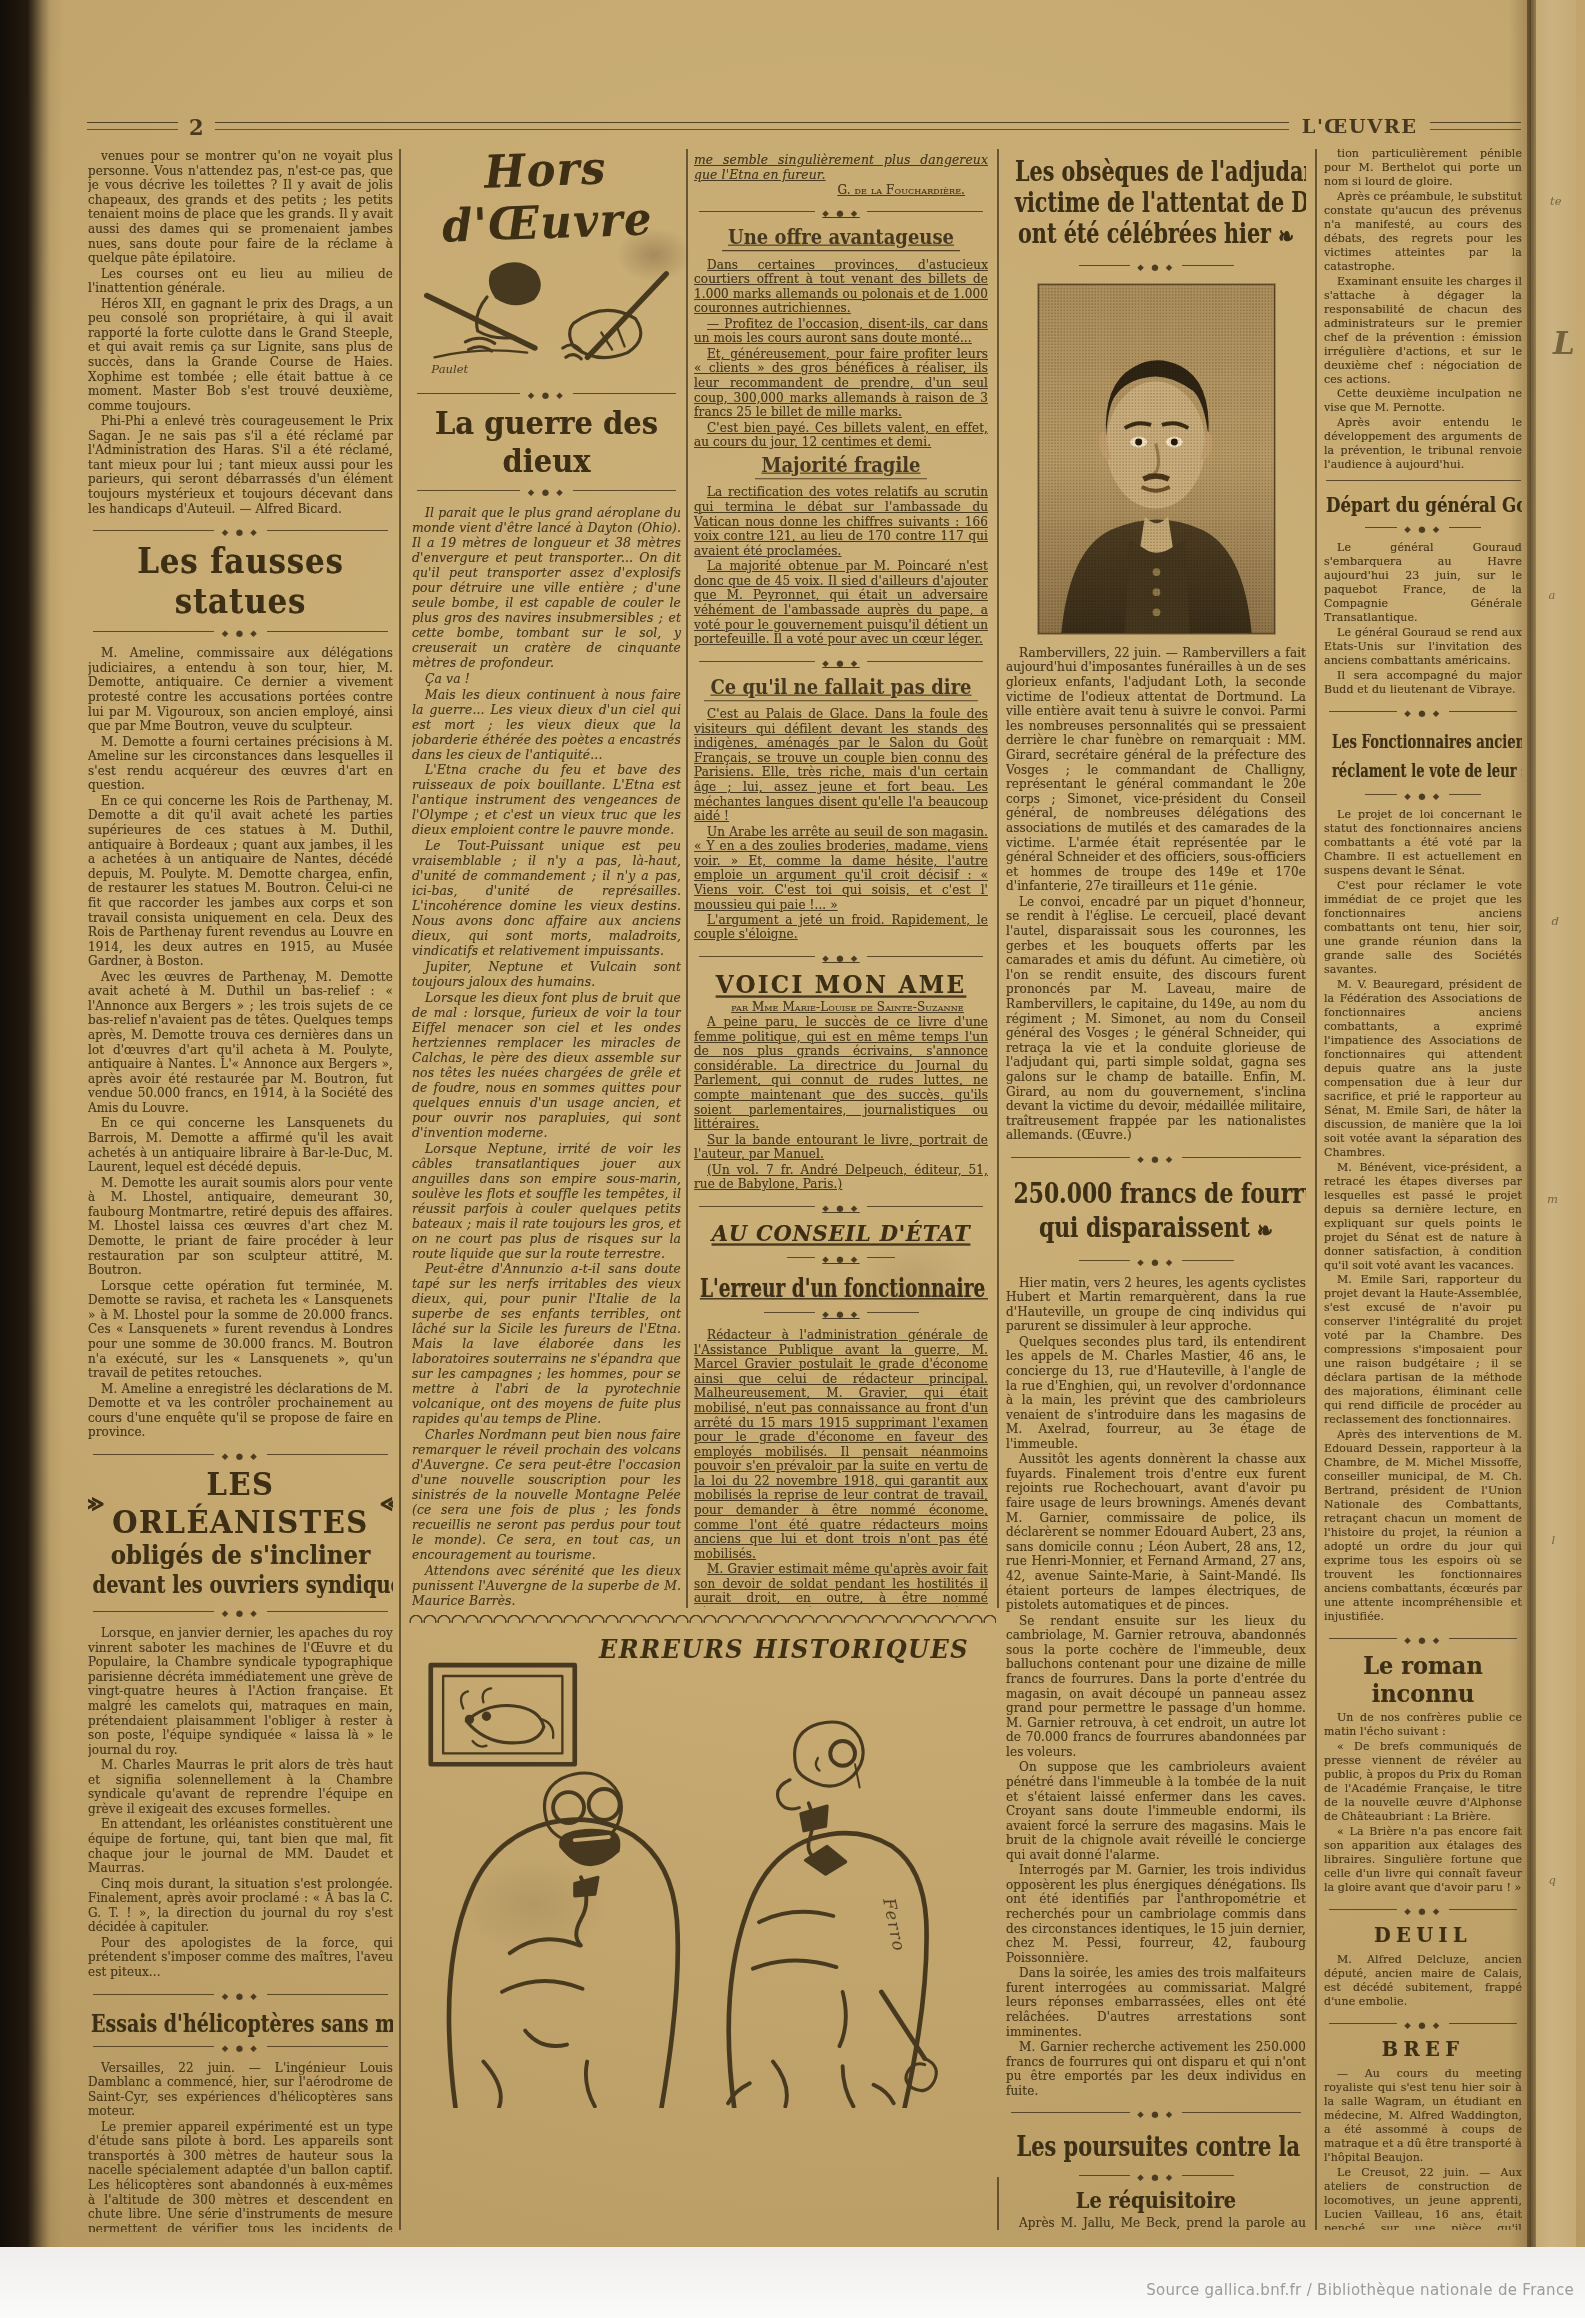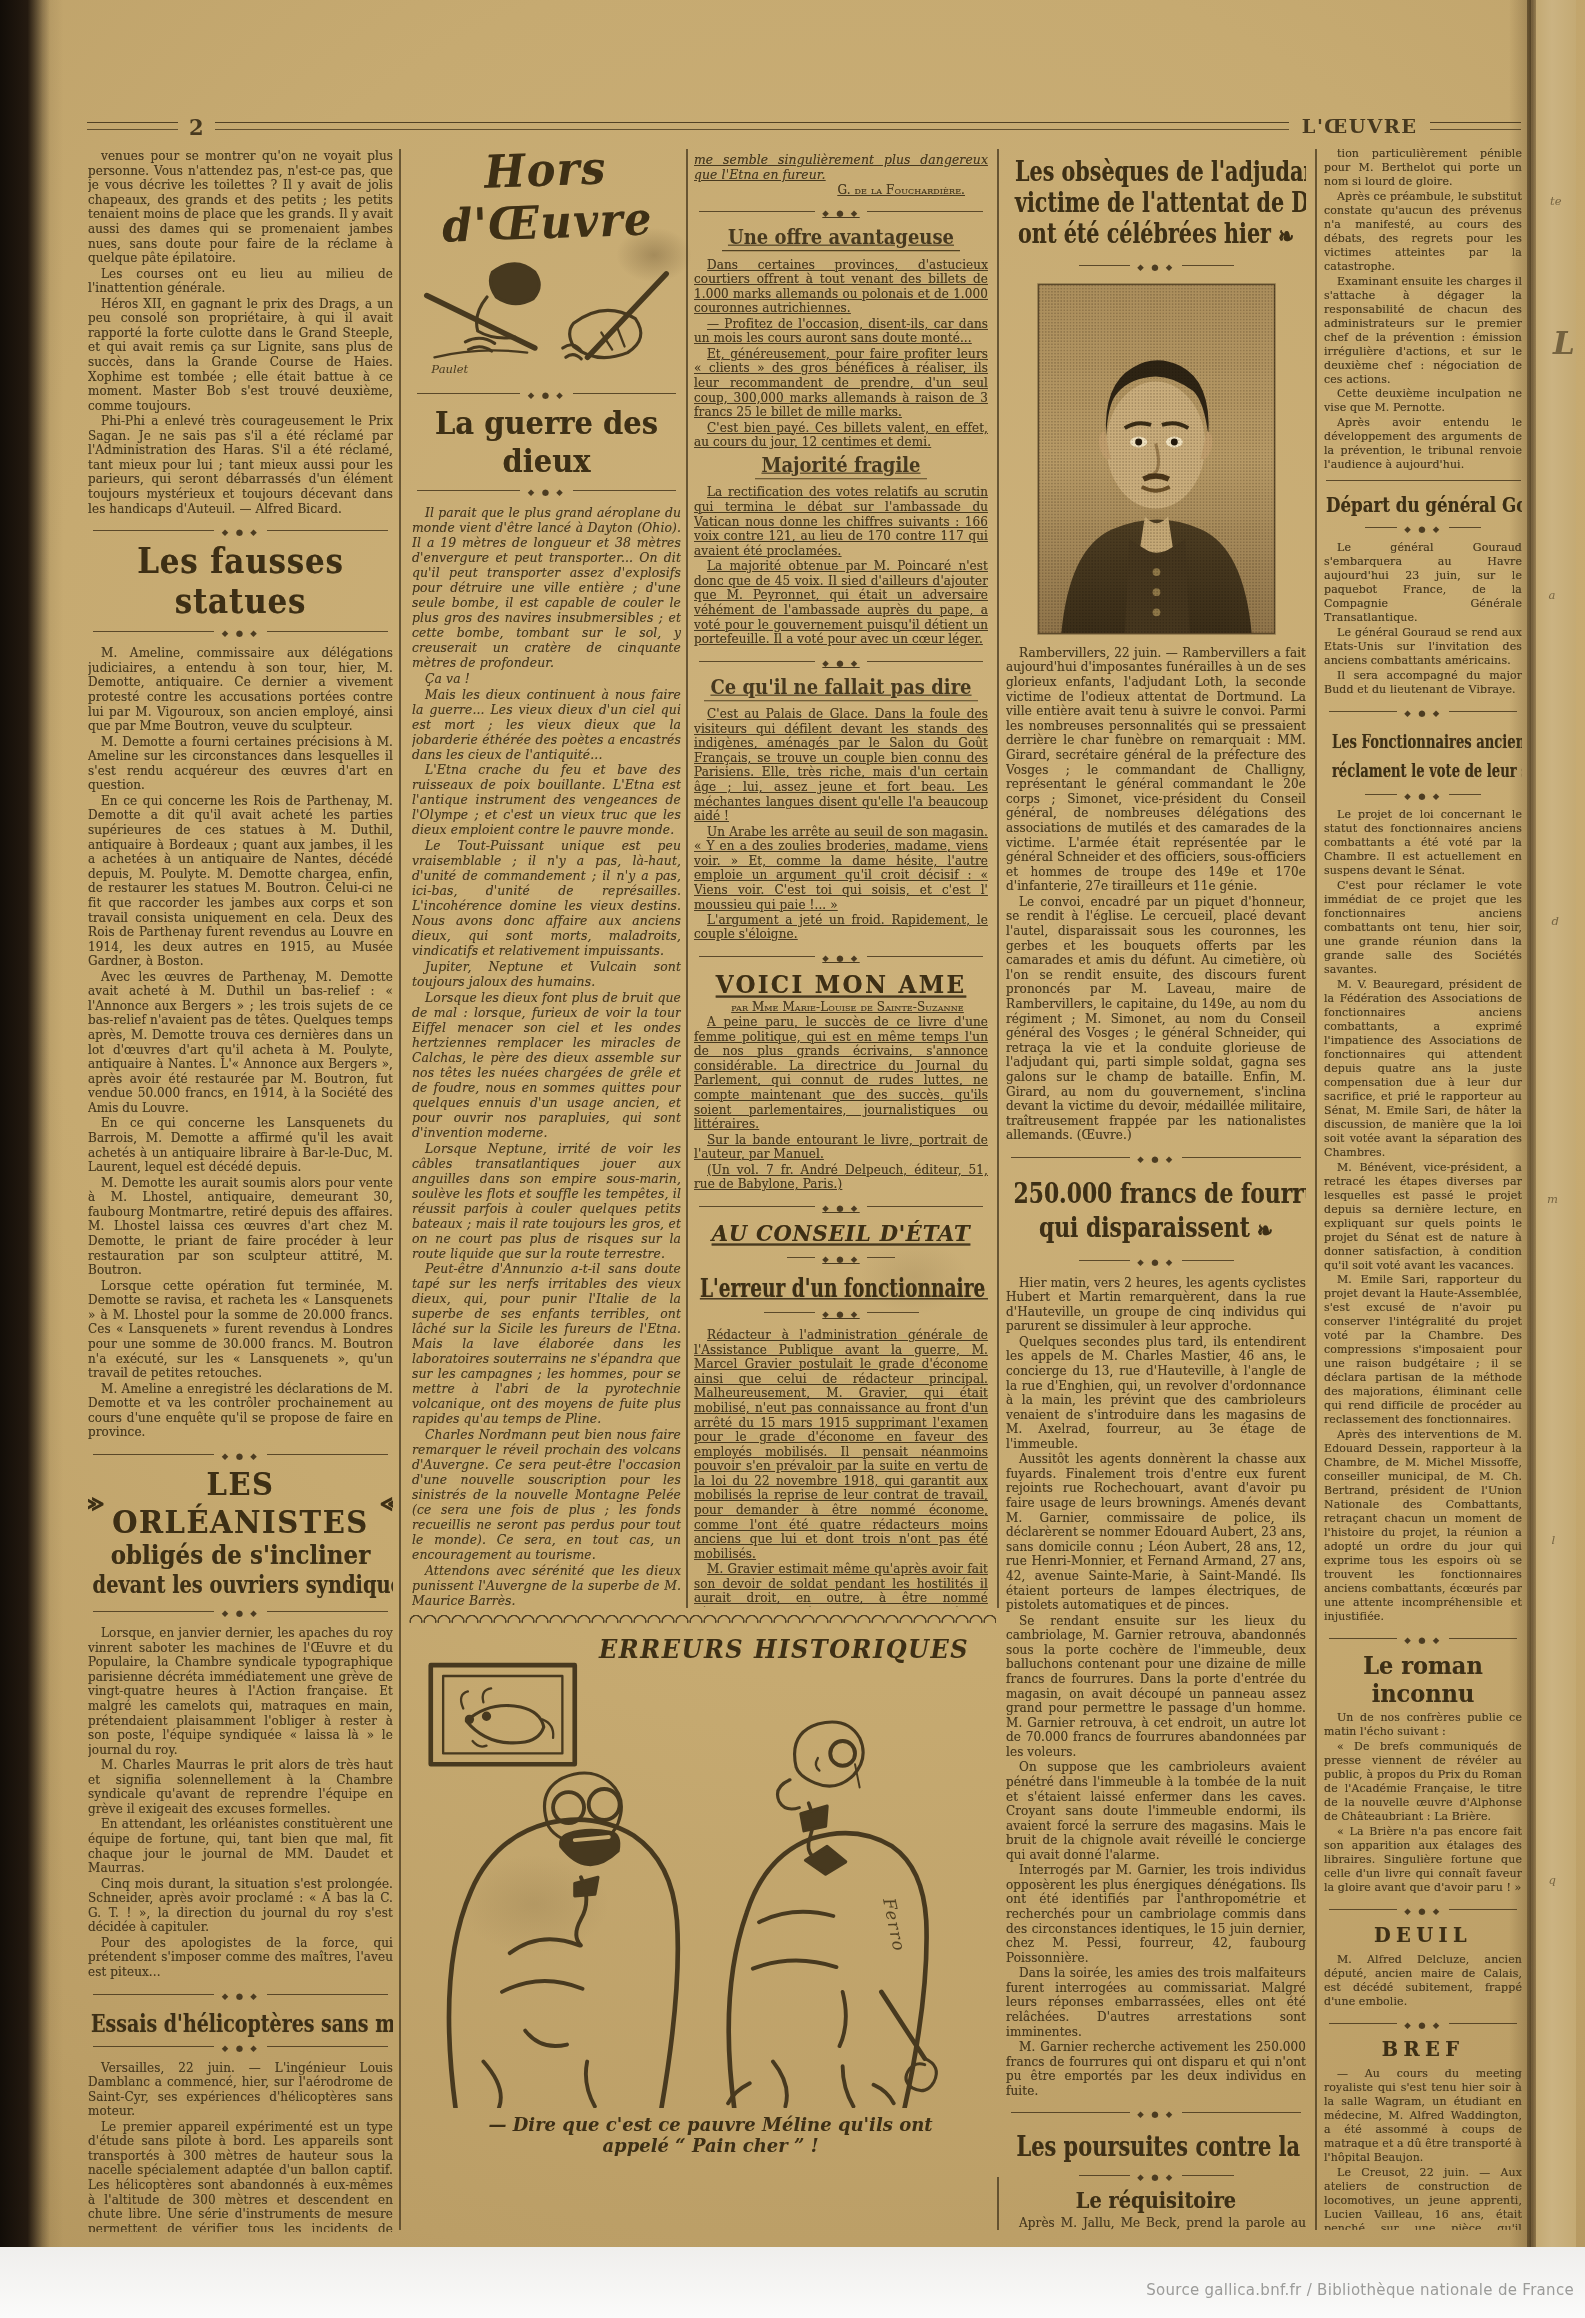--- a/index.html
+++ b/index.html
@@ -151,21 +151,21 @@
       </div>
       <div class="head orlean2">obligés de s'incliner</div>
       <div class="head orlean3">devant les ouvriers syndiqués</div>
       <div class="orn">
           <span class="d"></span>
         </div>
       <div>
           <p>Lorsque, en janvier dernier, les apaches du roy vinrent saboter les machines de l'Œuvre et du Populaire, la Chambre syndicale typographique parisienne décréta immédiatement une grève de vingt-quatre heures à l'Action française. Et malgré les camelots qui, matraques en main, prétendaient plaisamment l'obliger à rester à son poste, l'équipe syndiquée « laissa là » le journal du roy.</p>
           <p>M. Charles Maurras le prit alors de très haut et signifia solennellement à la Chambre syndicale qu'avant de reprendre l'équipe en grève il exigeait des excuses formelles.</p>
           <p>En attendant, les orléanistes constituèrent une équipe de fortune, qui, tant bien que mal, fit chaque jour le journal de MM. Daudet et Maurras.</p>
-          <p>Cinq mois durant, la situation s'est prolongée. Schneider, après avoir proclamé : « A bas la C. G. T. ! », la direction du journal du roy s'est décidée à capituler.</p>
+          <p>Cinq mois durant, la situation s'est prolongée. Finalement, après avoir proclamé : « A bas la C. G. T. ! », la direction du journal du roy s'est décidée à capituler.</p>
           <p>Pour des apologistes de la force, qui prétendent s'imposer comme des maîtres, l'aveu est piteux...</p>
         </div>
       <div class="orn">
           <span class="d"></span>
         </div>
       <div class="head helico">Essais d'hélicoptères sans moteur</div>
       <div class="orn">
           <span class="d"></span>
         </div>
       <div>
@@ -448,21 +448,20 @@
           <path d="M512,300 l28,-18 l24,20 l-26,16 Z" fill="#47391f"></path>
           <path d="M452,380 q44,-22 96,-8 M444,440 q52,-20 108,-2" stroke-width="5"></path>
           <path d="M560,470 q10,40 -4,70" stroke-width="5"></path>
           <path d="M610,470 l56,86" stroke-width="6"></path>
           <path d="M666,556 q22,10 12,30 q-10,18 -28,8 q-14,-10 -4,-24 q8,-10 20,-6" stroke-width="4"></path>
           <path d="M470,560 q24,30 16,58 M560,566 q0,28 14,52" stroke-width="5"></path>
           <path d="M440,588 q-20,10 -28,26 M600,590 q18,8 26,24" stroke-width="5"></path>
         </g>
       </svg>
       <div class="esig">Ferro</div>
-      <div class="ecaption">— Dire que c'est ce pauvre Méline qu'ils ont appelé “ Pain cher ” !</div>
     </div>
 
     <div class="crease"></div>
     <div class="sliver">
       <span class="frag" style="left:14px;top:194px;">te</span>
       <span class="frag" style="left:17px;top:325px;font-size:31px;font-weight:bold;">L</span>
       <span class="frag" style="left:12.4px;top:588px;">a</span>
       <span class="frag" style="left:15.5px;top:914px;">d</span>
       <span class="frag" style="left:11px;top:1192px;">m</span>
       <span class="frag" style="left:15.5px;top:1533px;">l</span>

